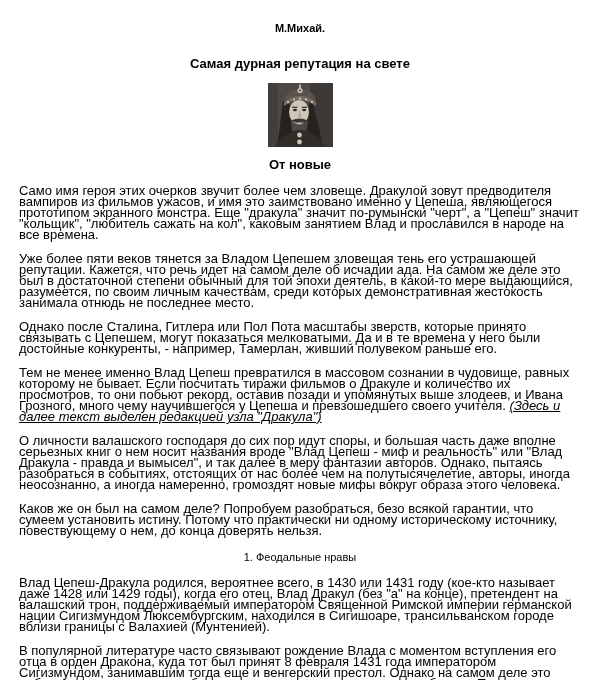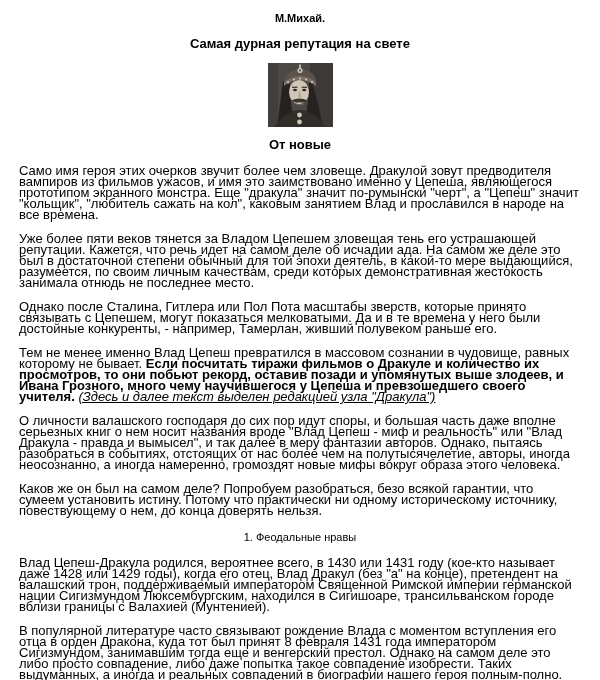--- a/index.html
+++ b/index.html
@@ -13,35 +13,35 @@
     overflow: hidden;
     font-family: "Liberation Sans", sans-serif;
     color: #000000;
   }
   .page {
     padding: 0 19px;
     box-sizing: border-box;
     width: 600px;
   }
   .byline {
-    padding-top: 12px;
+    padding-top: 22px;
     font-size: 11px;
     font-weight: bold;
     text-align: center;
     line-height: 13px;
   }
   .title {
     margin-top: 14px;
     font-size: 17px;
     font-weight: bold;
     text-align: center;
     line-height: 20px;
   }
   .subtitle {
-    margin-top: 11px;
+    margin-top: 21px;
     font-size: 13px;
     font-weight: bold;
     text-align: center;
     line-height: 15px;
   }
   .portrait-wrap {
     margin-top: 12px;
     text-align: center;
     line-height: 0;
   }
@@ -58,21 +58,21 @@
     line-height: 11px;
     text-align: left;
   }
   .section-heading {
     margin: 15px 0 0 0;
     font-size: 11px;
     font-weight: normal;
     text-align: center;
     line-height: 13px;
   }
-  .b { font-weight: bold; }
+  .b { font-weight: normal; }
   .i { font-style: italic; text-decoration: underline; }
 </style>
 </head>
 <body>
 
 <div class="page">
 
   <div class="byline">М.Михай.</div>
 
 

